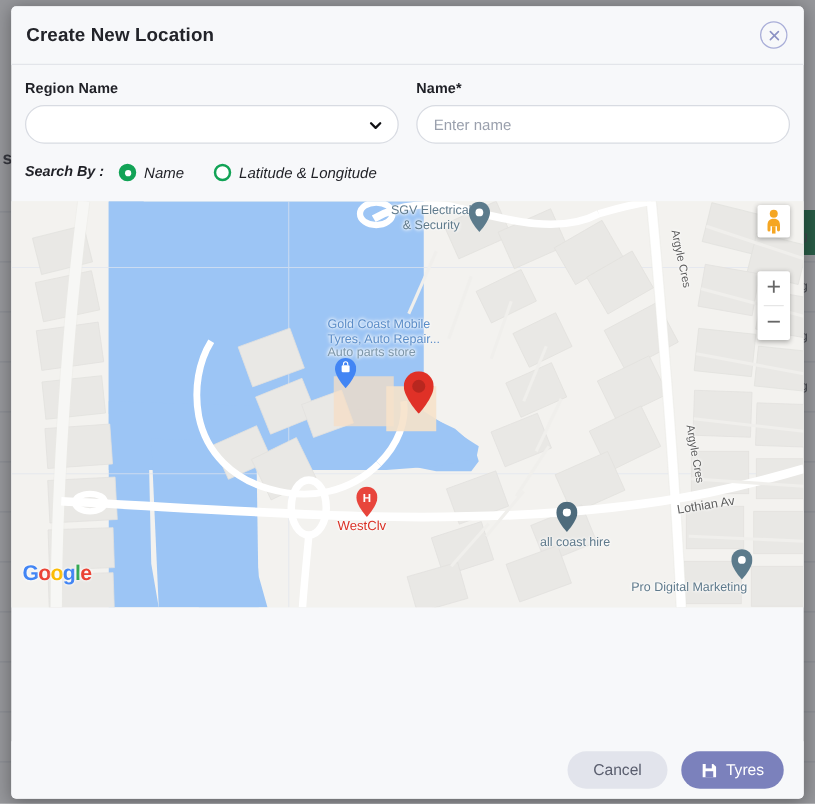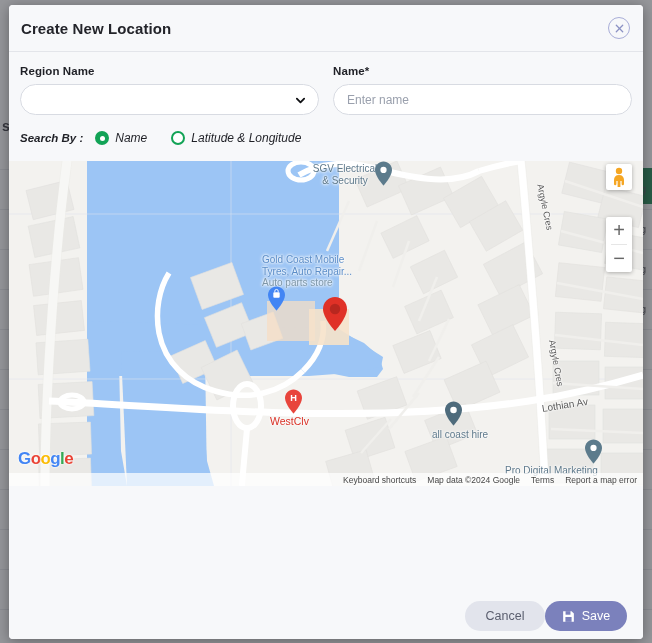--- a/index.html
+++ b/index.html
@@ -199,21 +199,21 @@
   .map-label.red { color: #d93025; font-size: 10.5px; }
   .map-label.sub { font-size: 10px; color: #7d96a8; }
   .map-label.street {
     color: #5c5c5c; font-size: 9px; font-weight: 400;
   }
 
   
   .modal-footer {
     flex: 0 0 46px; height: 46px;
     display: flex; align-items: center; justify-content: flex-end;
-    padding-right: 16px;
+    gap: 11px; padding-right: 16px;
     background: #f7f8fa;
   }
   .btn {
     border: none; cursor: pointer; border-radius: 17px;
     font-size: 12.5px; font-family: "Liberation Sans", sans-serif;
     display: flex; align-items: center; justify-content: center; gap: 7px;
   }
   .btn-cancel {
     width: 80px; height: 30px;
     background: #e2e4ec; color: #5a5e6e;
@@ -472,34 +472,28 @@
       </div>
 
       <div id="zoom-group">
         <div class="zoom-btn">+</div>
         <div class="zoom-sep"></div>
         <div class="zoom-btn">−</div>
       </div>
 
       <div id="google-logo"><span class="g-b">G</span><span class="g-r">o</span><span class="g-y">o</span><span class="g-b">g</span><span class="g-g">l</span><span class="g-r">e</span></div>
 
-      <div id="map-attr">
-        <span>Keyboard shortcuts</span>
-        <span>Map data ©2024 Google</span>
-        <span>Terms</span>
-        <span>Report a map error</span>
-      </div>
     </div>
   </div>
 
   <div class="modal-footer">
     <button class="btn btn-cancel">Cancel</button>
     <button class="btn btn-save">
       <svg width="13" height="13" viewBox="0 0 16 16">
         <path d="M1.4 1.4h10.4L14.6 4.2v10.4H1.4z" fill="#ffffff"></path>
         <rect x="4.4" y="1.4" width="6" height="4.4" fill="#7b81bc"></rect>
         <rect x="4.2" y="8.6" width="7.6" height="6" fill="#7b81bc"></rect>
       </svg>
-      <span>Save</span>
+      <span>Tyres</span>
     </button>
   </div>
 
 </div>
 
 </body></html>

